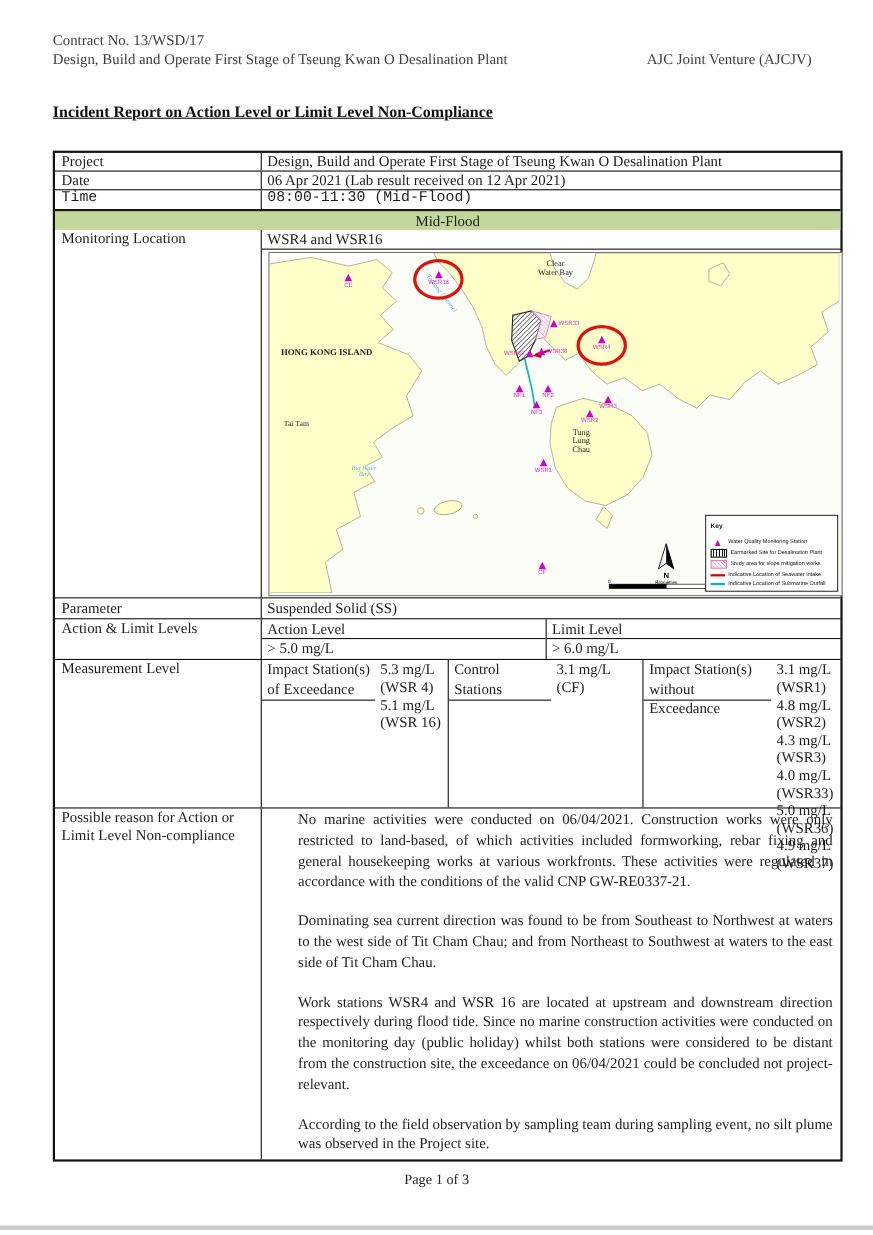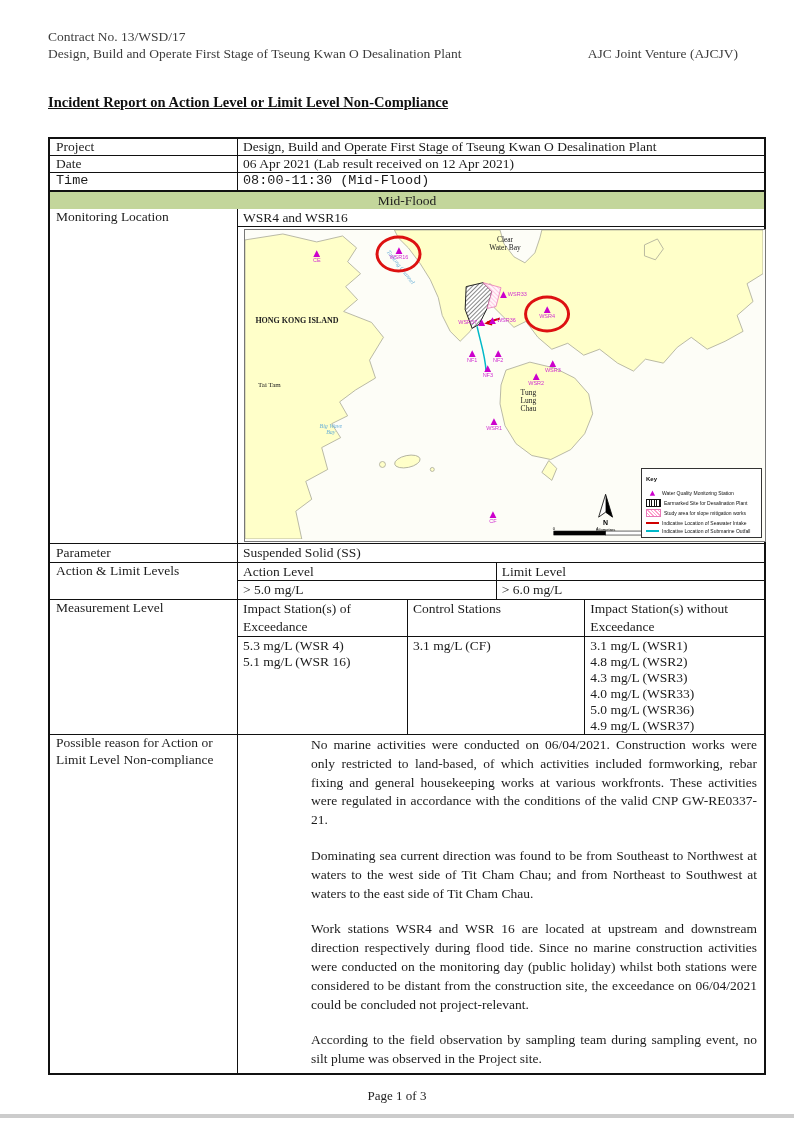--- a/index.html
+++ b/index.html
@@ -10,21 +10,21 @@
   
   .hdr{position:absolute;left:48px;top:28px;width:700px;font-size:13.5px;line-height:17px;color:#3d3d3d;}
   .hdr2{display:flex;justify-content:space-between;width:690px;}
   .title{position:absolute;left:48px;top:94px;font-size:14.5px;font-weight:bold;
          text-decoration:underline;color:#111;}
 
   
   .tbl{position:absolute;left:48px;top:137px;width:714px;border:2px solid #111;
        background:#fff;font-size:13.5px;}
   .tr{display:flex;border-bottom:1px solid #111;}
-  .tr:last-child{border-bottom:none;gap:40px;}
+  .tr:last-child{border-bottom:none;}
   .lblc{width:188px;flex:0 0 188px;border-right:1px solid #111;padding:0 4px 0 6px;
         box-sizing:border-box;line-height:16.5px;display:flex;align-items:flex-start;}
   .valc{flex:1;padding:0 6px 0 5px;box-sizing:border-box;line-height:16.5px;}
   .r-info{height:16px;}
   .r-info .lblc,.r-info .valc{line-height:16px;}
   .r-time{height:17px;font-family:Liberation Mono, monospace;}
   .band{height:17px;background:#c3d69b;border-top:1px solid #111;text-align:center;
         line-height:17px;display:block;}
   .r-param{height:18px;}
   .r-param .lblc,.r-param .valc{line-height:18px;}
@@ -70,36 +70,36 @@
   .arow{height:36px;}
   .aval{flex:1;display:flex;}
   .acol{width:49.2%;border-right:1px solid #111;box-sizing:border-box;}
   .acol.lim{width:50.8%;border-right:none;}
   .ahead,.abody{height:18px;line-height:17px;padding-left:5px;}
   .ahead{border-bottom:1px solid #111;box-sizing:border-box;}
 
   
   .mrow{height:134px;}
   .mval{flex:1;display:flex;}
-  .mcol{border-right:1px solid #111;box-sizing:border-box;display:flex;flex-direction:column;}
+  .mcol{border-right:1px solid #111;box-sizing:border-box;display:flex;flex-direction:row;}
   .mcol.w1{width:32.3%;}
   .mcol.w2{width:33.7%;}
   .mcol.w3{width:34.0%;border-right:none;}
   .mhead{height:37px;border-bottom:1px solid #111;box-sizing:border-box;
          padding:0 4px 0 5px;line-height:17.5px;}
   .mbody{padding:1px 4px 0 5px;line-height:16px;}
   .meas-val{line-height:16px;}
 
   
   .rrow{min-height:306px;}
   .rrow .valc{padding:1px 7px 4px 5px;margin-left:28px;}
   .reason-p{margin:0 0 17px 0;line-height:18.8px;text-align:justify;}
   .reason-p:last-child{margin-bottom:0;}
 
-  .footer{position:absolute;left:0;top:1088px;width:794px;text-align:center;
+  .footer{position:absolute;left:0;top:1064px;width:794px;text-align:center;
           font-size:13px;color:#222;}
   .bottom-band{position:absolute;left:0;top:1114px;width:794px;height:4px;background:#cccccc;}
 </style>
 </head>
 <body>
 
 <div class="doc">
 
   <div class="hdr">
     <div>Contract No. 13/WSD/17</div>

